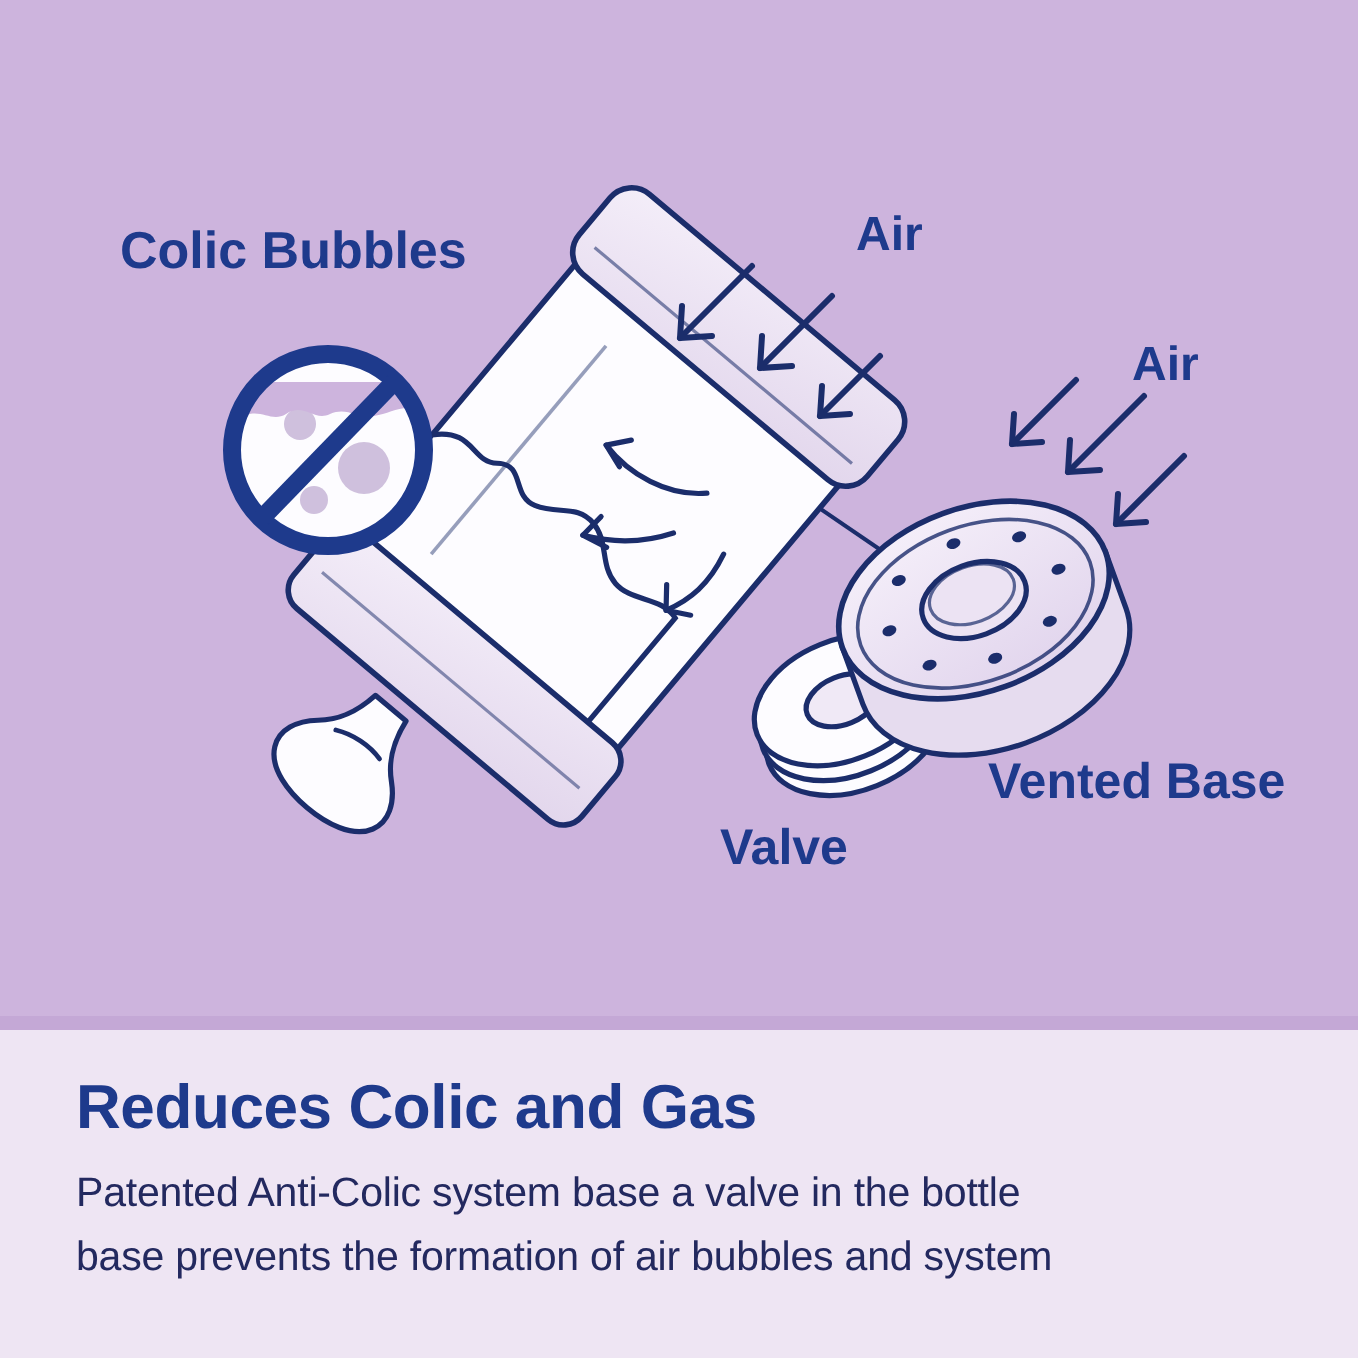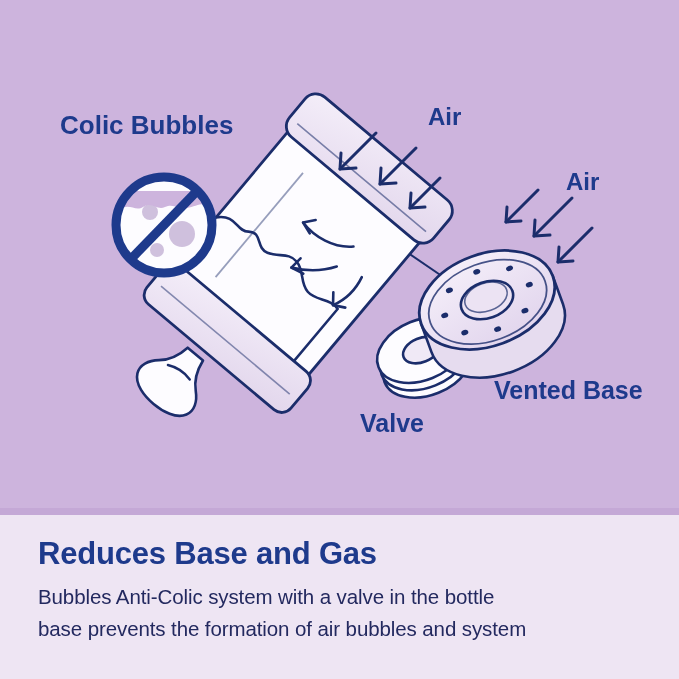--- a/index.html
+++ b/index.html
@@ -221,19 +221,19 @@
       <text class="svg-label" x="360" y="432" font-size="25">Valve</text>
 
       <text class="svg-label" x="494" y="399" font-size="25">Vented Base</text>
     </svg>
   </div>
 
   <div id="divider-band"></div>
 
   <div id="caption-panel">
     <div class="caption-inner">
-      <h1 id="caption-title">Reduces Base and Gas</h1>
-      <div class="caption-line">Bubbles Anti-Colic system with a valve in the bottle</div>
+      <h1 id="caption-title">Reduces Colic and Gas</h1>
+      <div class="caption-line">Patented Anti-Colic system base a valve in the bottle</div>
       <div class="caption-line">base prevents the formation of air bubbles and system</div>
     </div>
   </div>
 
 </div>
 
 </body></html>

